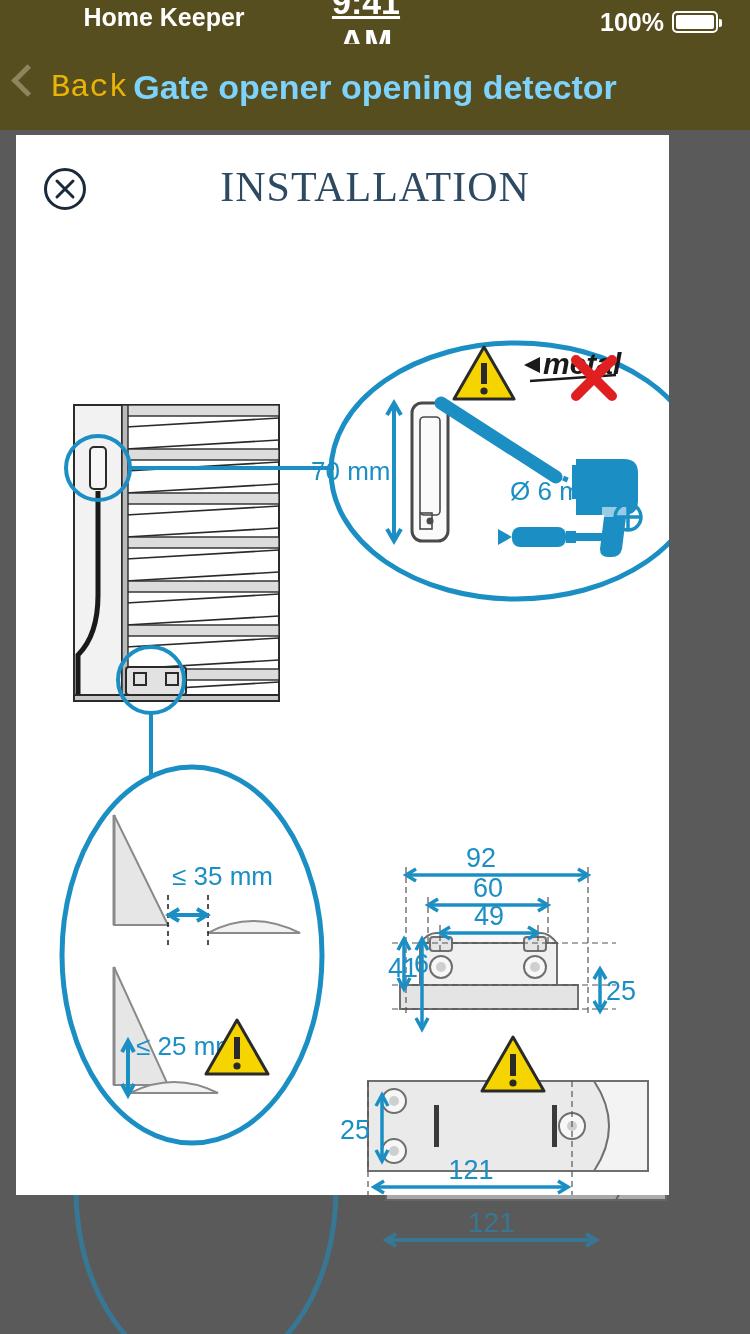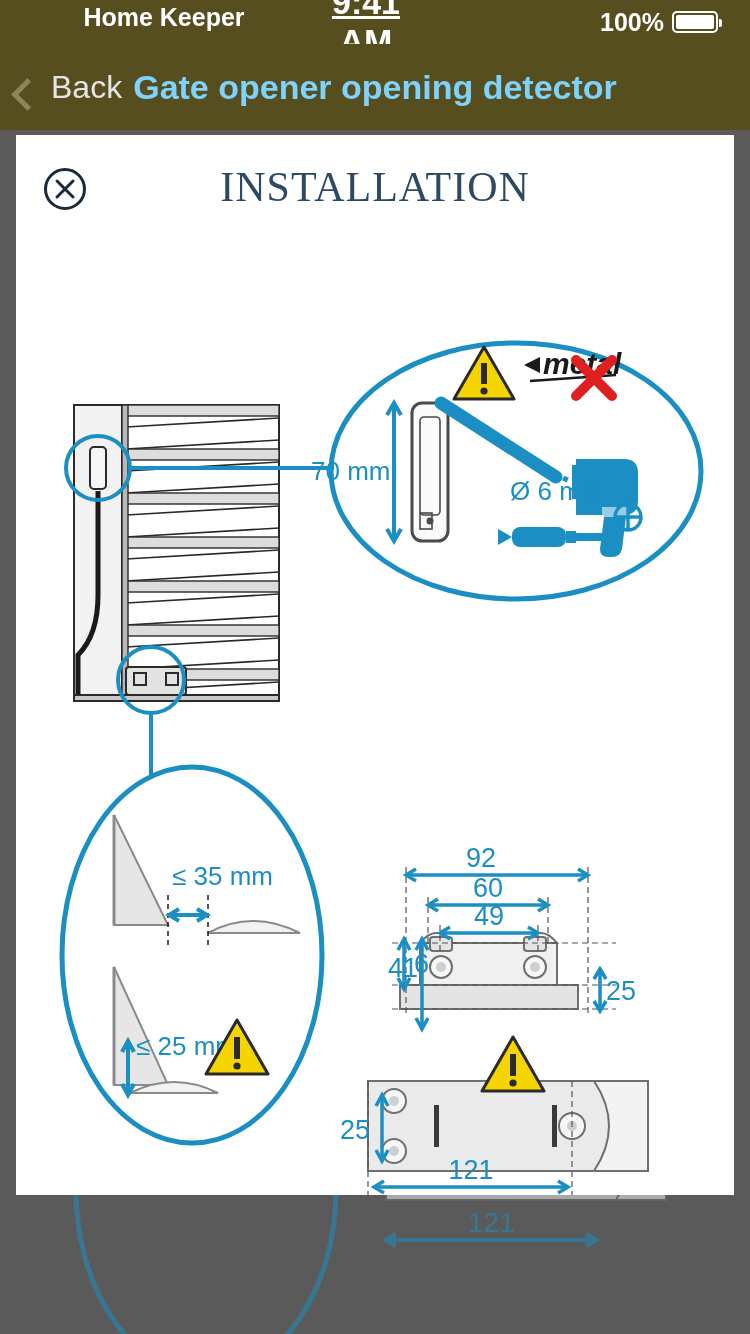--- a/index.html
+++ b/index.html
@@ -103,25 +103,26 @@
     position: absolute;
     top: 44px; left: 0;
     width: 750px; height: 86px;
     background: #574e20;
     color: #8d8560;
     display: flex;
     align-items: center;
   }
   .nav-back {
     display: flex;
-    align-items: flex-end;
+    align-items: flex-start;
     gap: 10px;
     padding-left: 16px;
     font-size: 32px;
-    color: #e5e5e5;
+    color: #eab308;
+    font-family: Liberation Mono, monospace;
   }
   .chev {
     display: inline-block;
     width: 18px; height: 18px;
     border-left: 5px solid #8d8560;
     border-bottom: 5px solid #8d8560;
     transform: rotate(45deg);
     margin-right: 2px;
   }
   .nav-title {
@@ -146,21 +147,21 @@
     position: absolute;
     top: -760px; left: 16px;
     width: 718px;
     opacity: 1;
   }
 
   
   .modal {
     position: absolute;
     top: 135px; left: 16px;
-    width: 718px;
+    width: 653px;
     height: 1060px;
     background: #ffffff;
     overflow: hidden;
   }
   .modal-close {
     position: absolute;
     top: 33px; left: 28px;
     width: 42px; height: 42px;
     border-radius: 50%;
     border: 3px solid #1b2a3a;

